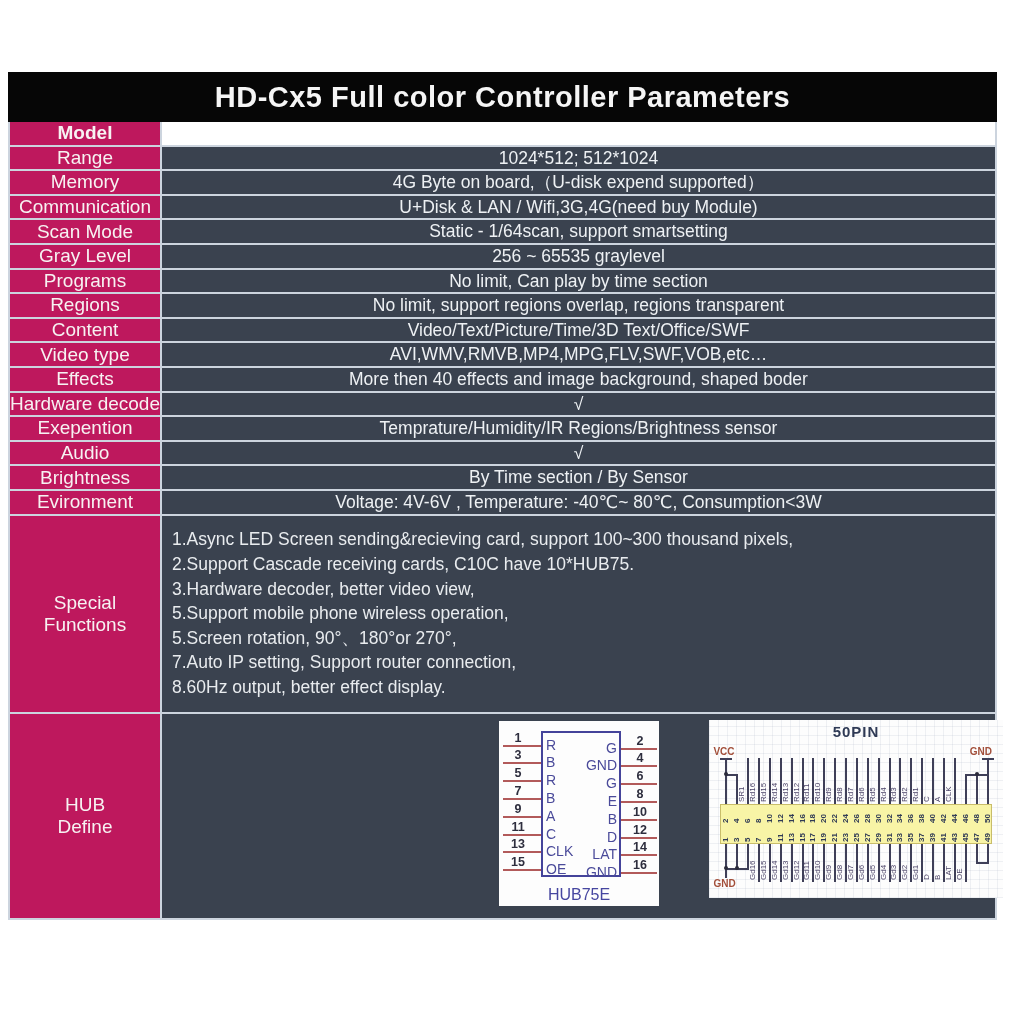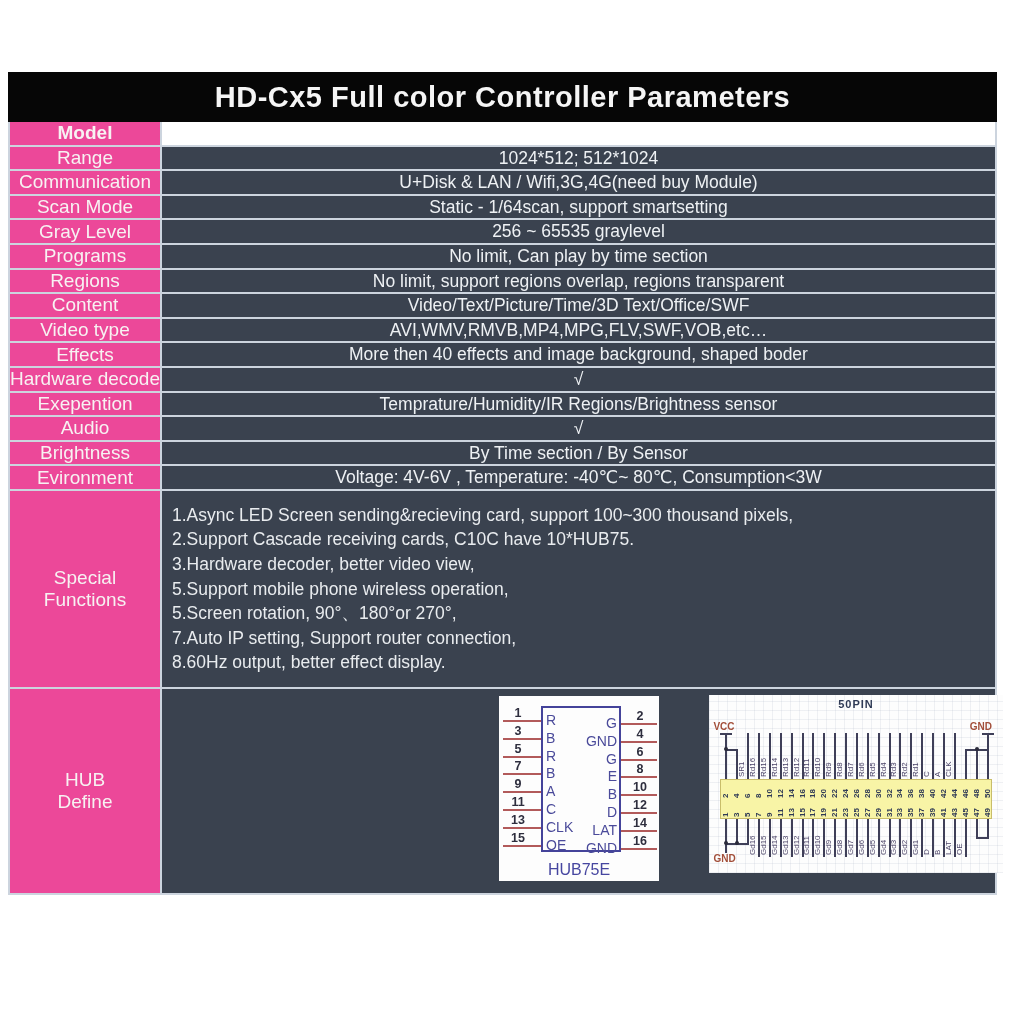--- a/index.html
+++ b/index.html
@@ -12,21 +12,21 @@
   .title-bar{
     background:#060606;height:50px;display:flex;align-items:center;justify-content:center;
   }
   .title-bar h1{
     margin:0;color:#f5f5f5;font-size:29px;font-weight:bold;letter-spacing:.5px;
   }
   .spec-table{border:2px solid #ccd4de;border-top:none;}
   .row{display:flex;border-top:2px solid #ccd4de;}
   .row:first-child{border-top:none;}
   .label-cell{
-    width:150px;min-width:150px;background:#ec4899;color:#f7f2f2;
+    width:150px;min-width:150px;background:#be185d;color:#f7f2f2;
     display:flex;flex-direction:column;align-items:center;justify-content:center;
     font-size:19px;text-align:center;border-right:2px solid #ccd4de;line-height:22px;
   }
   .value-cell{
     flex:1;background:#3a424f;color:#eef1f4;
     display:flex;align-items:center;justify-content:center;
     font-size:17.5px;
   }
   .spec-row .label-cell,.spec-row .value-cell{height:22.6px;}
   .spec-row .value-cell{line-height:22.6px;}
@@ -58,21 +58,21 @@
   
   .pin50-box{
     position:absolute;left:547px;top:6px;width:294px;height:178px;
     background:#fdfdfd;
     background-image:
       repeating-linear-gradient(0deg,rgba(160,170,190,.16) 0 1px,transparent 1px 9px),
       repeating-linear-gradient(90deg,rgba(160,170,190,.16) 0 1px,transparent 1px 9px);
   }
   .pin50-title{
     position:absolute;top:3px;left:0;width:100%;text-align:center;
-    font-size:11px;font-weight:bold;color:#2f3a55;letter-spacing:1px;
+    font-size:15px;font-weight:bold;color:#2f3a55;letter-spacing:1px;
   }
   .yellow-strip{
     position:absolute;left:11px;top:84px;width:272px;height:40px;
     background:#f8f4a6;border:1px solid #c9bd6a;box-sizing:border-box;
   }
   .v-line{position:absolute;width:2px;background:#3f3f58;}
   .v-conn{position:absolute;height:2px;background:#3f3f58;}
   .v-dot{position:absolute;width:4px;height:4px;border-radius:2px;background:#2a2a3a;}
   .v-txt{
     position:absolute;writing-mode:vertical-rl;transform:rotate(180deg);
@@ -92,20 +92,24 @@
     <h1>HD-Cx5 Full color Controller Parameters</h1>
   </div>
 
   <div class="spec-table">
     <div class="row spec-row">
       <div class="label-cell bold">Model</div>
     </div>
     <div class="row spec-row">
       <div class="label-cell">Range</div>
       <div class="value-cell">1024*512;  512*1024</div>
+    </div>
+    <div class="row spec-row">
+      <div class="label-cell">Memory</div>
+      <div class="value-cell">4G Byte on board,（U-disk expend supported）</div>
     </div>
     <div class="row spec-row">
       <div class="label-cell">Communication</div>
       <div class="value-cell">U+Disk &amp; LAN / Wifi,3G,4G(need buy Module)</div>
     </div>
     <div class="row spec-row">
       <div class="label-cell">Scan Mode</div>
       <div class="value-cell">Static - 1/64scan,  support smartsetting</div>
     </div>
     <div class="row spec-row">

